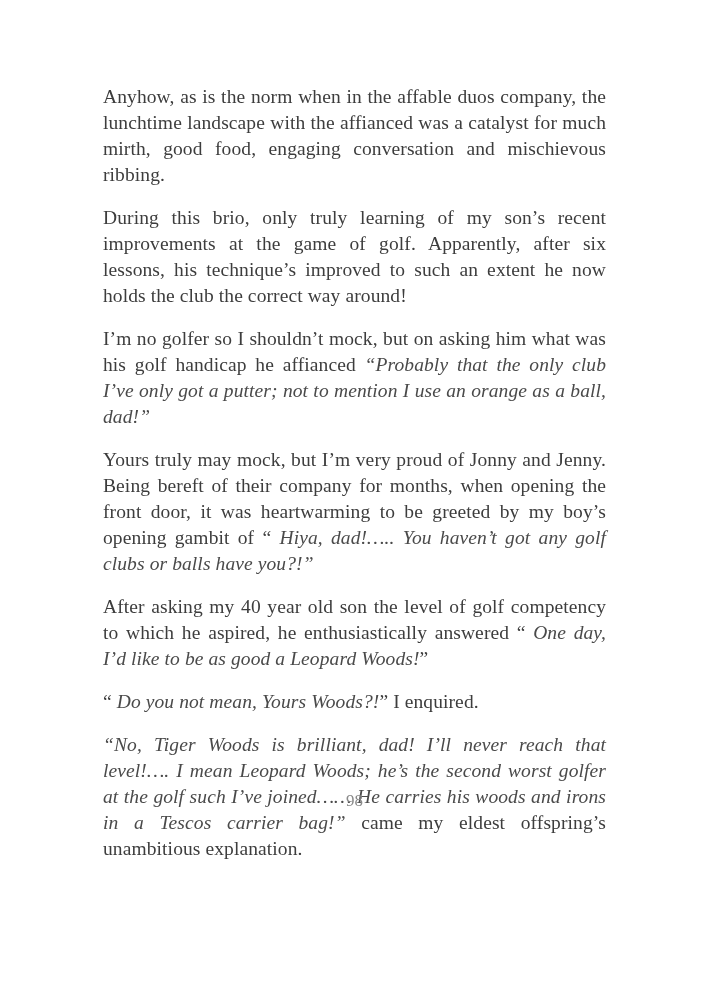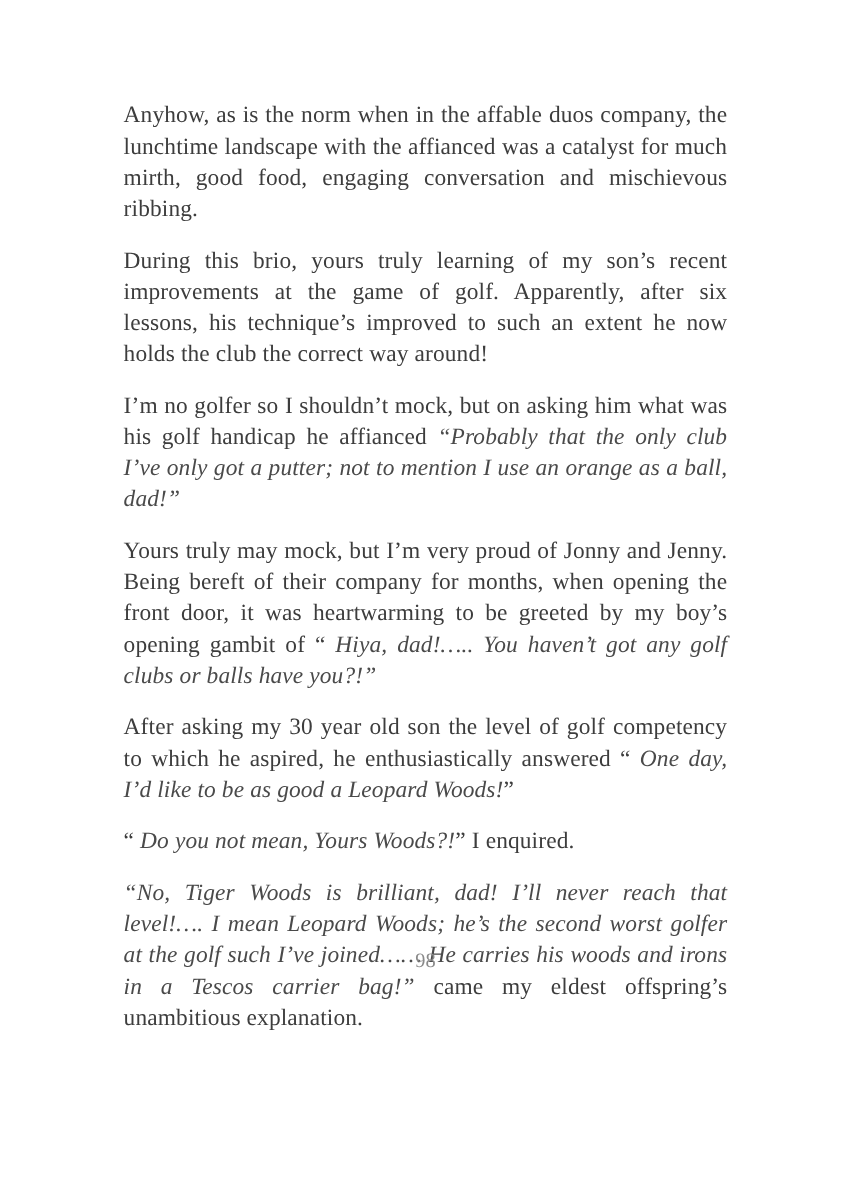--- a/index.html
+++ b/index.html
@@ -45,21 +45,21 @@
     font-size: 17px;
     color: #8a8a8a;
   }
 </style>
 </head>
 <body style="color: rgb(61, 61, 61); background: rgb(255, 255, 255);">
 
 <div class="page">
   <div class="text-block">
     <p class="para"><span>Anyhow, as is the norm when in the affable duos company, the lunchtime landscape with the affianced was a catalyst for much mirth, good food, engaging conversation and mischievous ribbing.</span></p>
-    <p class="para"><span>During this brio, yours truly learning of my son’s recent improvements at the game of golf. Apparently, after six lessons, his technique’s improved to such an extent he now holds the club the correct way around!</span></p>
+    <p class="para"><span>During this brio, only truly learning of my son’s recent improvements at the game of golf. Apparently, after six lessons, his technique’s improved to such an extent he now holds the club the correct way around!</span></p>
     <p class="para"><span>I’m no golfer so I shouldn’t mock, but on asking him what was his golf handicap he affianced </span><span class="it">“Probably that the only club I’ve only got a putter; not to mention I use an orange as a ball, dad!”</span></p>
     <p class="para"><span>Yours truly may mock, but I’m very proud of Jonny and Jenny. Being bereft of their company for months, when opening the front door, it was heartwarming to be greeted by my boy’s opening gambit of “ </span><span class="it">Hiya, dad!….. You haven’t got any golf clubs or balls have you?!”</span></p>
-    <p class="para"><span>After asking my 30 year old son the level of golf competency to which he aspired, he enthusiastically answered “ </span><span class="it">One day, I’d like to be as good a Leopard Woods!</span><span>”</span></p>
+    <p class="para"><span>After asking my 40 year old son the level of golf competency to which he aspired, he enthusiastically answered “ </span><span class="it">One day, I’d like to be as good a Leopard Woods!</span><span>”</span></p>
     <p class="para"><span>“ </span><span class="it">Do you not mean, Yours Woods?!</span><span>” I enquired.</span></p>
     <p class="para"><span class="it">“No, Tiger Woods is brilliant, dad! I’ll never reach that level!…. I mean Leopard Woods; he’s the second worst golfer at the golf such I’ve joined…… He carries his woods and irons in a Tescos carrier bag!”</span><span> came my eldest offspring’s unambitious explanation.</span></p>
   </div>
   <div class="page-number">98</div>
 </div>
 
 </body></html>

